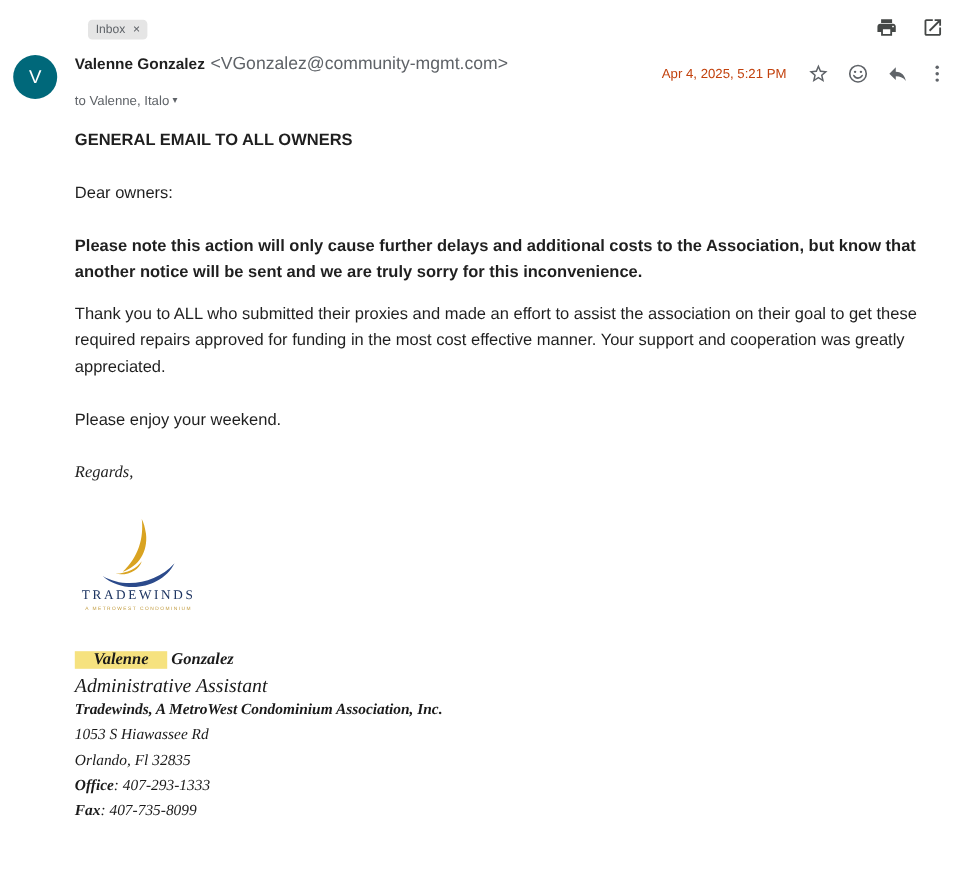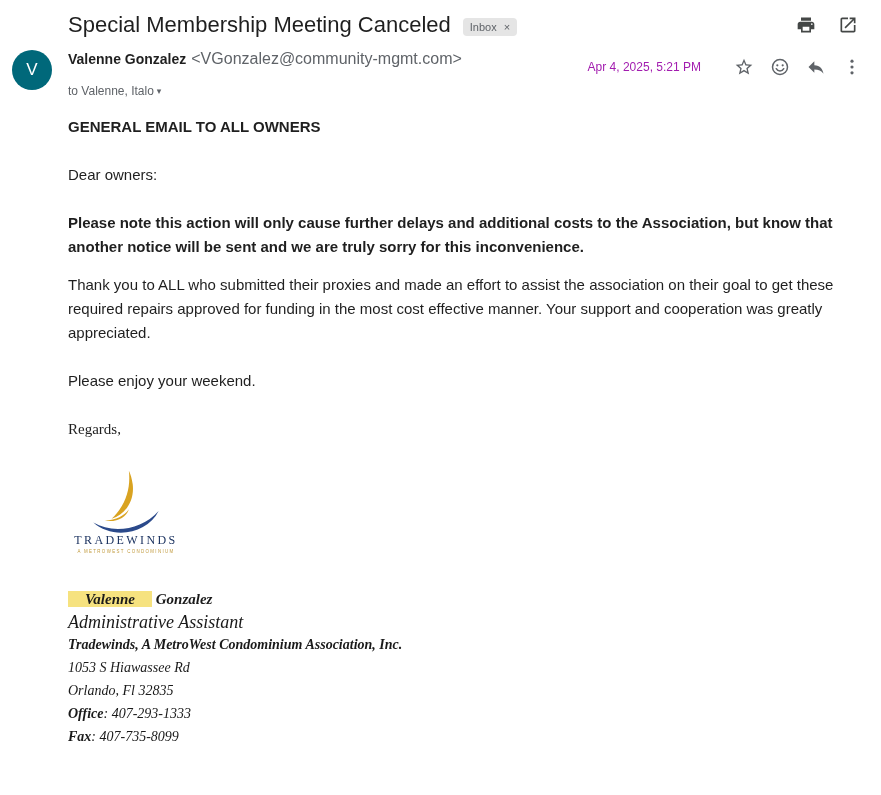--- a/index.html
+++ b/index.html
@@ -43,29 +43,29 @@
   .sender-info { margin-left: 16px; flex: 1; min-width: 0; }
   .sender-line1 { display: flex; align-items: baseline; gap: 5px; }
   .sender-name { font-size: 14px; font-weight: 700; color: #1f1f1f; }
   .sender-email { font-size: 16px; color: #5f6368; }
   .sender-line2 {
     display: inline-flex; align-items: center; gap: 3px;
     font-size: 12px; color: #5f6368; margin-top: 16px; cursor: pointer;
   }
   .caret { font-size: 9px; color: #5f6368; }
   .meta { display: flex; align-items: center; margin-top: 4px; }
-  .date { font-size: 12px; color: #a21caf; margin-right: 20px; white-space: nowrap; text-align: right; }
+  .date { font-size: 12px; color: #c2410c; margin-right: 6px; white-space: nowrap; text-align: right; }
   .meta .icon-btn { margin-left: 10px; }
 
   
   .email-body { padding: 16px 18px 0 68px; font-size: 15px; line-height: 24px; color: #1f1f1f; }
   .para { margin: 0 0 24px 0; }
   .para.tight { margin-bottom: 14px; font-weight: bold; }
   .heading { font-weight: 700; }
-  .closing { font-family: "Liberation Serif", serif; font-size: 15px; }
+  .closing { font-style: italic; font-family: "Liberation Serif", serif; font-size: 15px; }
 
   
   .logo-wrap { margin: 14px 0 0 0; width: 116px; }
   .logo-wrap svg { display: block; }
 
   
   .signature {
     margin-top: 30px;
     font-family: "Liberation Serif", serif;
     font-style: italic;
@@ -75,21 +75,20 @@
   .sig-name { font-weight: 700; font-size: 15px; }
   .sig-name .hl { background: #f6e27f; padding: 0 17px; }
   .sig-title { font-size: 18px; }
   .sig-company { font-weight: 700; font-size: 14px; }
   .sig-label { font-weight: 700; }
 </style>
 </head>
 <body>
 
 <div class="subject-row">
-  <h1 class="subject">Special Membership Meeting Canceled</h1>
   <span class="label-badge">
     <span>Inbox</span>
     <span class="label-x">×</span>
   </span>
   <span class="spacer"></span>
   <button class="icon-btn" title="Print all">
     <svg width="20" height="20" viewBox="0 0 24 24" fill="#444746">
       <path d="M19 8H5c-1.66 0-3 1.34-3 3v6h4v4h12v-4h4v-6c0-1.66-1.34-3-3-3zm-3 11H8v-5h8v5zm3-7c-.55 0-1-.45-1-1s.45-1 1-1 1 .45 1 1-.45 1-1 1zm-1-9H6v4h12V3z"></path>
     </svg>
   </button>

